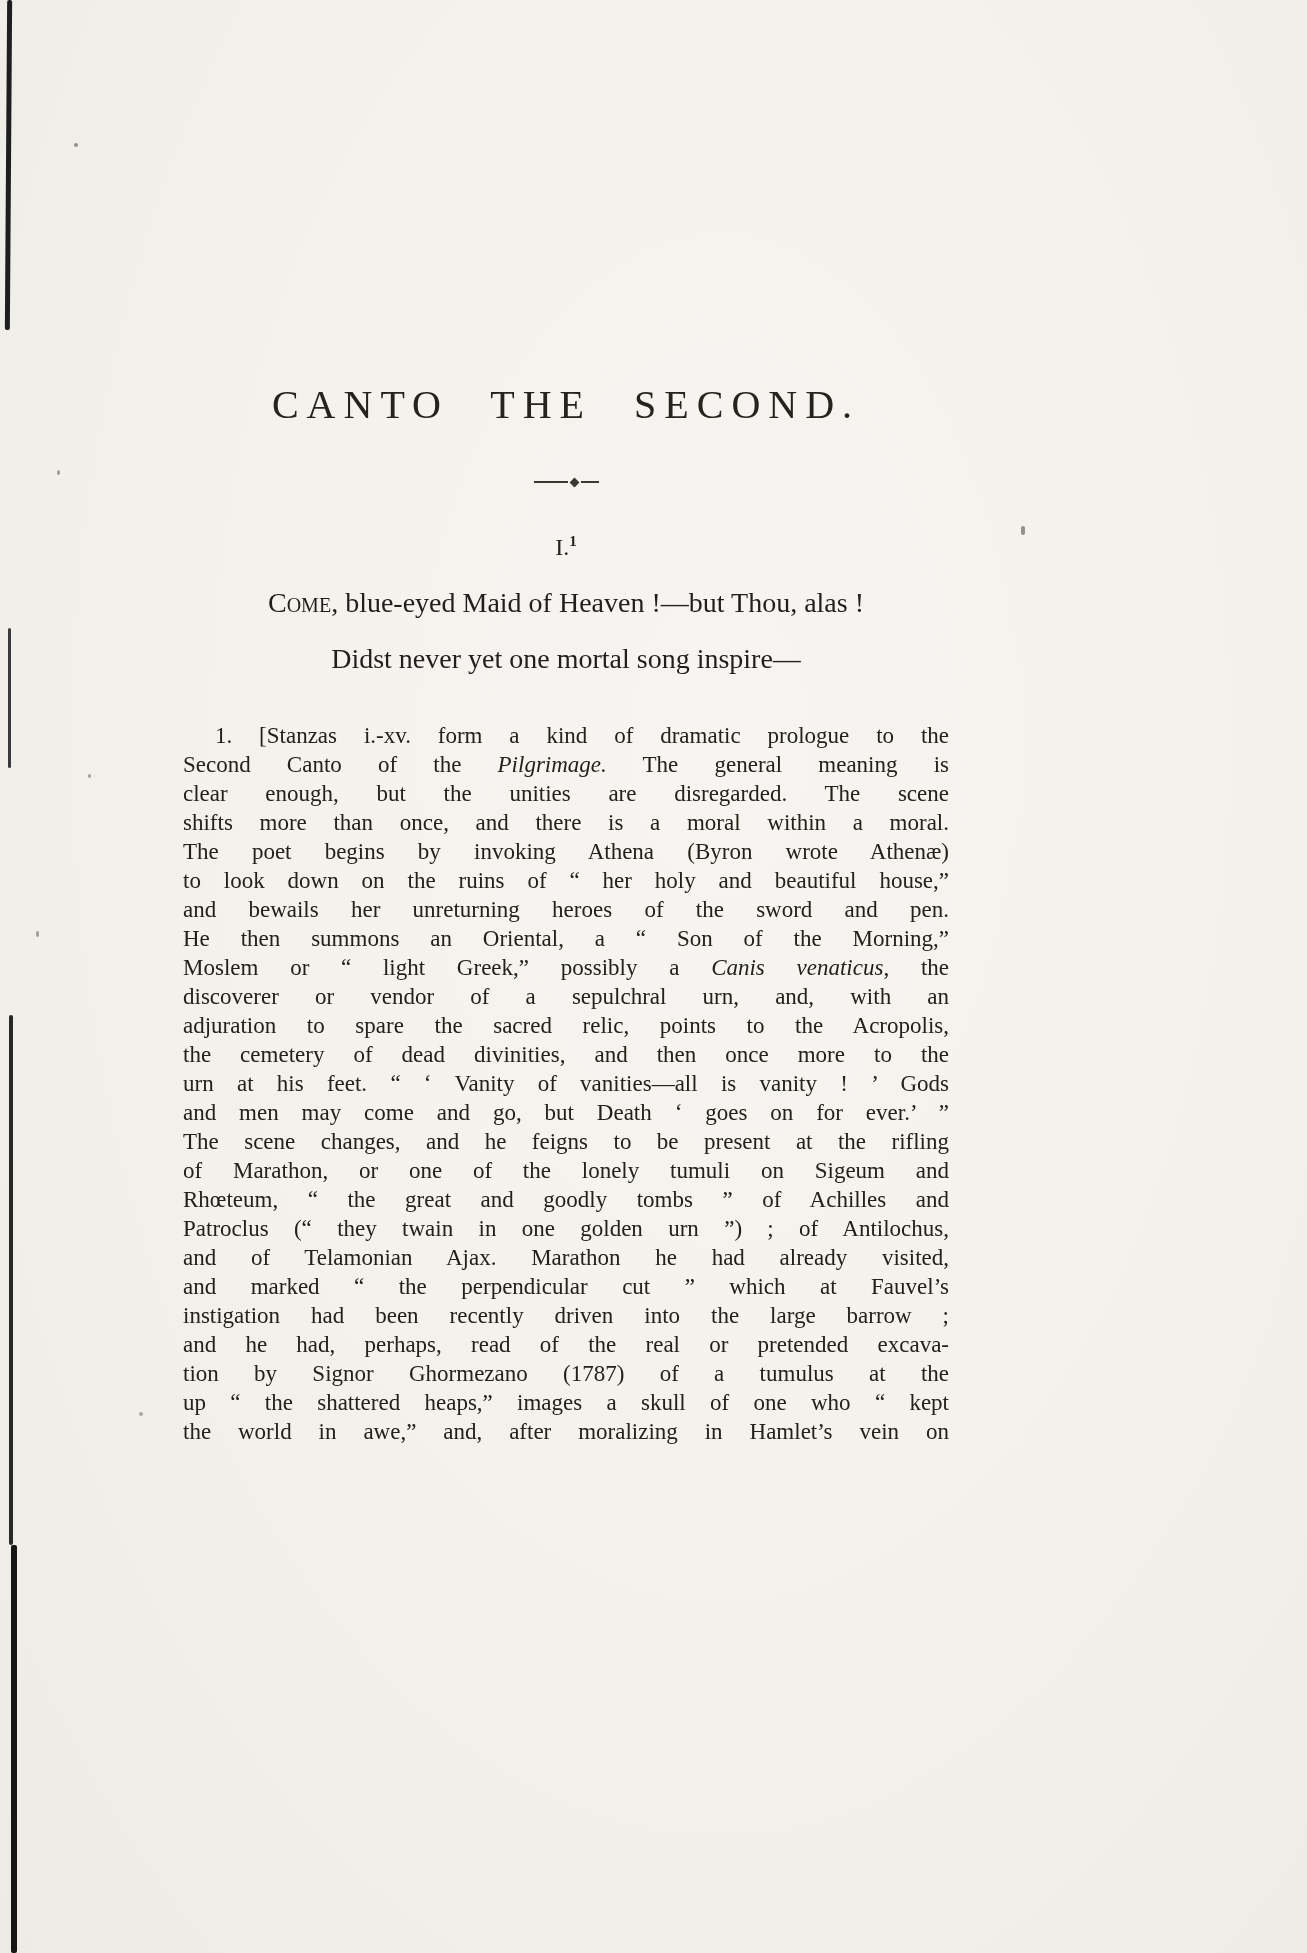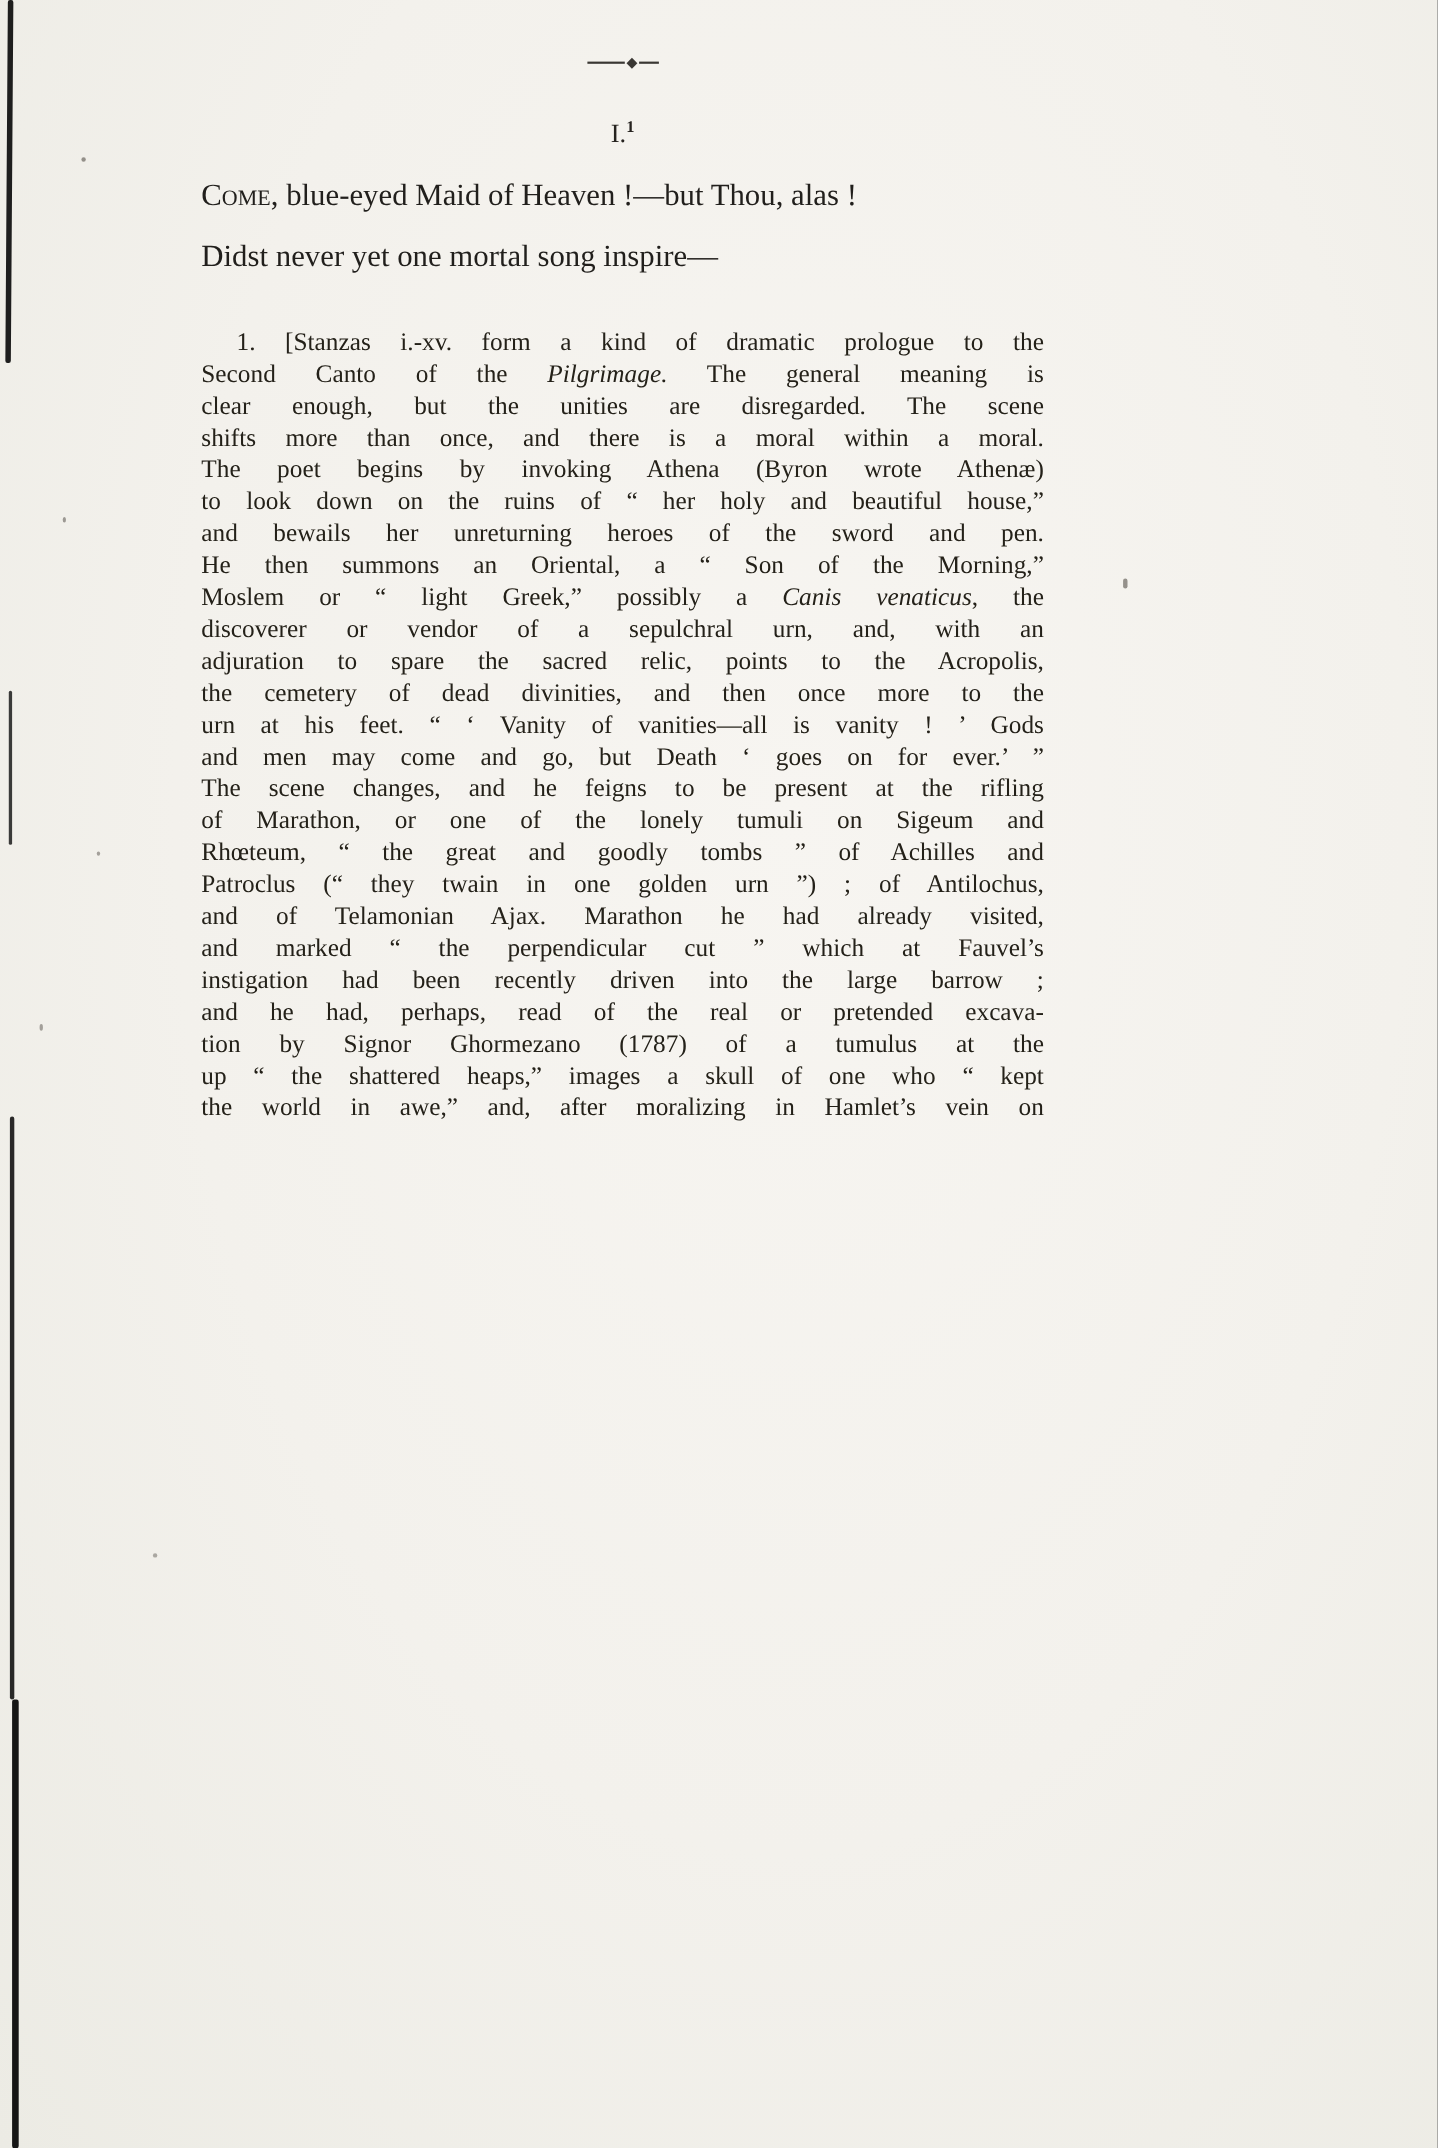--- a/index.html
+++ b/index.html
@@ -65,20 +65,21 @@
   }
   .stanza-number sup {
     font-size: 15px;
     font-variant: normal;
     font-weight: bold;
     vertical-align: super;
     line-height: 0;
   }
   .verse {
     margin-top: 30px;
+    text-align: center;
     font-size: 28px;
     line-height: 1;
   }
   .verse-line { margin-top: 0; }
   .verse-line + .verse-line { margin-top: 28px; }
   .verse .sc { font-variant: small-caps; }
   .footnote {
     margin-top: 48px;
     width: 766px;
     font-size: 23px;
@@ -128,20 +129,21 @@
   <div class="gutter-seg seg4"></div>
   <div class="speck sp1"></div>
   <div class="speck sp2"></div>
   <div class="speck sp3"></div>
   <div class="speck sp4"></div>
   <div class="speck sp5"></div>
   <div class="speck sp6"></div>
 
   <div class="content">
 
+    <h1 class="title">CANTO THE SECOND.</h1>
 
     <div class="divider">
       <span class="rule"></span>
       <span class="diamond"></span>
       <span class="rule short"></span>
     </div>
 
     <div class="stanza-number">
       <span>I.</span><sup>1</sup>
     </div>

